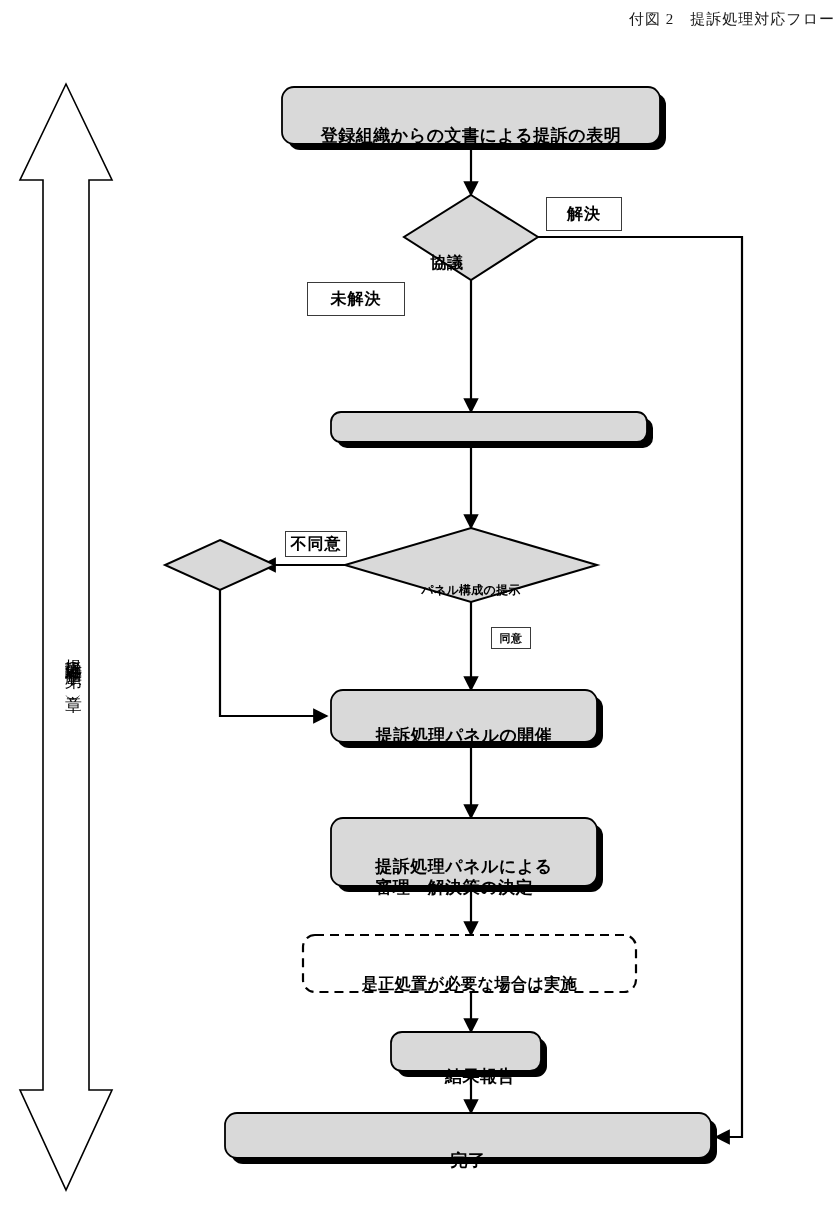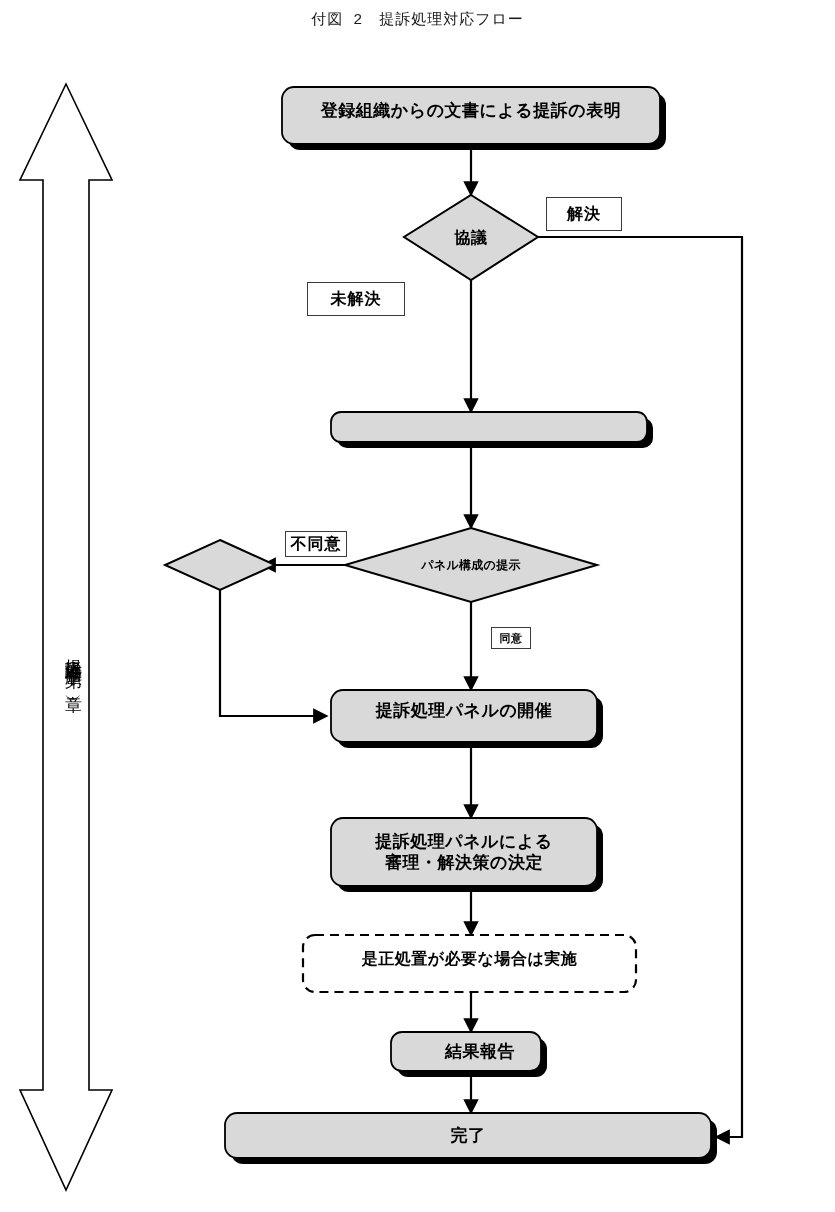--- a/index.html
+++ b/index.html
@@ -24,39 +24,40 @@
     left: 0;
     top: 0;
     width: 835px;
     height: 1212px;
   }
   .page-title {
     position: absolute;
     left: 0;
     top: 10px;
     width: 835px;
-    text-align: center;
-    font-family: Liberation Mono, monospace;
+    text-align: right;
+    font-family: Liberation Serif, serif;
     font-size: 15px;
     letter-spacing: 1px;
     color: #1a1a1a;
     white-space: pre;
   }
   
   .node-label {
     position: absolute;
     display: flex;
     align-items: center;
     justify-content: center;
-    text-align: center;
+    text-align: left;
     font-weight: bold;
     color: #000000;
     line-height: 1.25;
     pointer-events: none;
     white-space: pre-line;
+    margin-top: 25px;
   }
   .lbl-process   { font-size: 17px; letter-spacing: 0.5px; }
   .lbl-decision  { font-size: 16px; letter-spacing: 0.5px; }
   .lbl-decision-small { font-size: 12px; font-weight: bold; letter-spacing: 0.3px; }
   .lbl-recompose { font-size: 13px; letter-spacing: 0.3px; }
   .lbl-optional  { font-size: 16px; letter-spacing: 0.5px; }
 
   
   .edge-label {
     position: absolute;
@@ -173,21 +174,21 @@
     </g>
 
     <g>
       <rect x="231" y="1119" width="486" height="45" rx="12" ry="12" fill="#000000"></rect>
       <rect x="225" y="1113" width="486" height="45" rx="12" ry="12" fill="#d9d9d9" stroke="#000000" stroke-width="1.8"></rect>
     </g>
   </svg>
 
   <div class="node-label lbl-process" style="left:282px; top:87px; width:378px; height:48px;">登録組織からの文書による提訴の表明</div>
 
-  <div class="node-label lbl-decision" style="left:404px; top:195px; width:134px; height:85px;">協議</div>
+  <div class="node-label lbl-decision" style="left:380px; top:195px; width:134px; height:85px;">協議</div>
 
 
   <div class="node-label lbl-decision-small" style="left:345px; top:528px; width:252px; height:74px;">パネル構成の提示</div>
 
 
   <div class="node-label lbl-process" style="left:331px; top:690px; width:266px; height:44px;font-family:Liberation Mono, monospace;">提訴処理パネルの開催</div>
 
   <div class="node-label lbl-process" style="left:331px; top:818px; width:266px; height:68px;">提訴処理パネルによる
 審理・解決策の決定</div>
 

